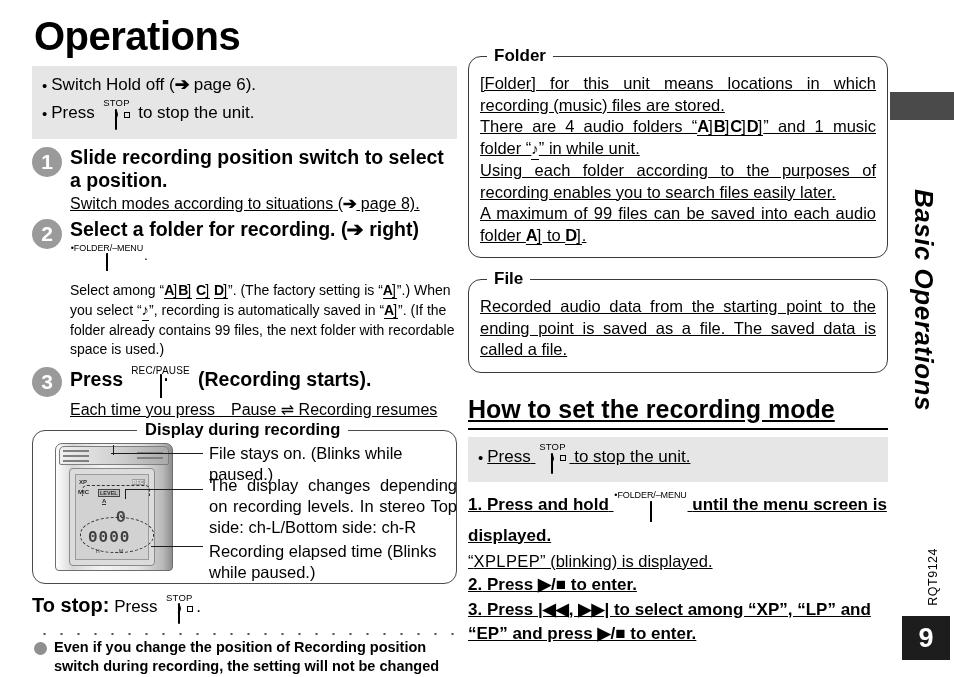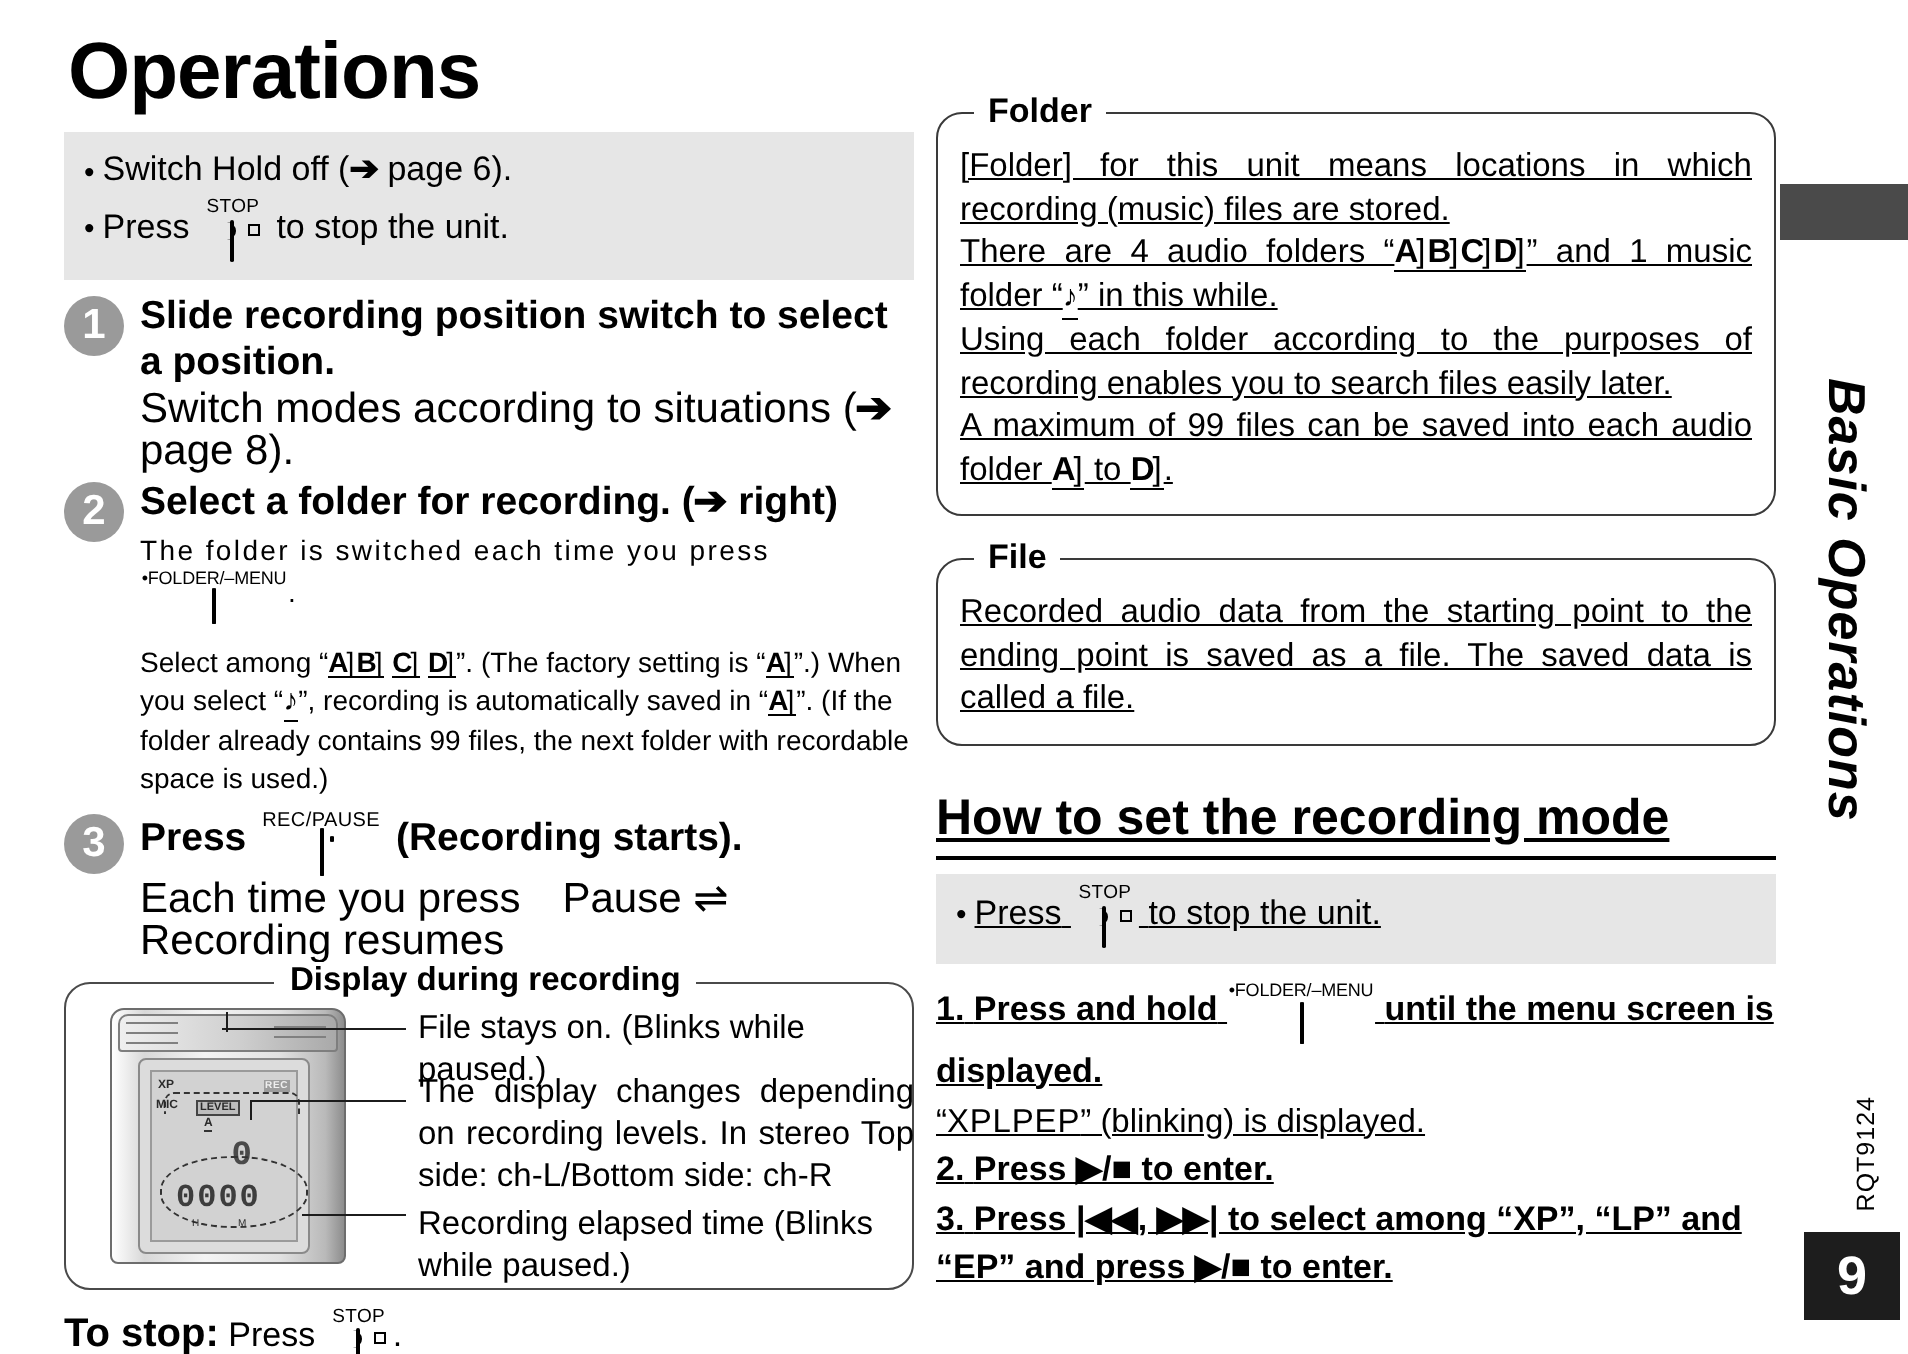--- a/index.html
+++ b/index.html
@@ -69,21 +69,21 @@
 
   
   .step{position:relative;padding-left:38px;margin-top:7px;}
   .step-num{
     position:absolute;left:0;top:1px;width:30px;height:30px;border-radius:50%;
     background:#9a9a9a;color:#fff;font-size:21px;font-weight:bold;
     display:flex;align-items:center;justify-content:center;
     font-family:"Liberation Sans",sans-serif;
   }
   .step-head{font-size:19.5px;font-weight:bold;line-height:23px;}
-  .step-sub{font-size:21px;line-height:21px;margin-top:1px;}
+  .step-sub{font-size:16px;line-height:21px;margin-top:1px;text-decoration:underline;}
   .step-sub-sm{font-size:14px;line-height:19px;}
   .spaced{letter-spacing:1.2px;}
 
   
   .fld{
     display:inline-block;font-weight:bold;position:relative;
     border-bottom:1.6px solid #000;padding:0 1px 0 0;line-height:1.05;
   }
   .fld::after{content:"\005D";font-weight:normal;margin-left:-1px;}
   .note-badge{display:inline-block;font-weight:bold;position:relative;border-bottom:1.6px solid #000;}
@@ -211,21 +211,20 @@
       <div class="step-num">1</div>
       <div class="step-head">Slide recording position switch to select a position.</div>
       <div class="step-sub"><span>Switch modes according to situations (</span><span class="arr">➔</span><span> page 8).</span></div>
     </div>
 
     <div class="step" style="margin-top:4px;">
       <div class="step-num">2</div>
       <div class="step-head"><span>Select a folder for recording. (</span><span class="arr">➔</span><span> right)</span></div>
 
       <div class="step-sub-sm spaced" style="margin-top:3px;">
-        <span>The folder is switched each time you press</span>
         <span class="btn-glyph btn-folder">
           <span class="cap">•FOLDER/–MENU</span>
           <span class="oval-shape"></span>
         </span><span>.</span>
       </div>
 
       <div class="step-sub-sm" style="margin-top:9px;">
         <span>Select among “</span><span class="fld">A</span><span class="fld">B</span> <span class="fld">C</span> <span class="fld">D</span><span>”. (The factory setting is “</span><span class="fld">A</span><span>”.) When you select “</span><span class="note-badge"><span class="nt">♪</span></span><span>”, recording is automatically saved in “</span><span class="fld">A</span><span>”. (If the folder already contains 99 files, the next folder with recordable space is used.)</span>
       </div>
     </div>
@@ -296,21 +295,21 @@
     <div class="nb nb-bold">Even if you change the position of Recording position switch during recording, the setting will not be changed until the recording is complete.</div>
 
   </div>
 
   <div class="col-right">
 
     <div class="rbox">
       <div class="rbox-title">Folder</div>
       <div class="rbox-body">
         <p>[Folder] for this unit means locations in which recording (music) files are stored.</p>
-        <p><span>There are 4 audio folders “</span><span class="fld">A</span><span class="fld">B</span><span class="fld">C</span><span class="fld">D</span><span>” and 1 music folder “</span><span class="note-badge"><span class="nt">♪</span></span><span>” in this while.</span></p>
+        <p><span>There are 4 audio folders “</span><span class="fld">A</span><span class="fld">B</span><span class="fld">C</span><span class="fld">D</span><span>” and 1 music folder “</span><span class="note-badge"><span class="nt">♪</span></span><span>” in while unit.</span></p>
         <p>Using each folder according to the purposes of recording enables you to search files easily later.</p>
         <p><span>A maximum of 99 files can be saved into each audio folder </span><span class="fld">A</span><span> to </span><span class="fld">D</span><span>.</span></p>
       </div>
     </div>
 
     <div class="rbox" style="margin-top:21px;">
       <div class="rbox-title">File</div>
       <div class="rbox-body">
         <p>Recorded audio data from the starting point to the ending point is saved as a file. The saved data is called a file.</p>
       </div>

